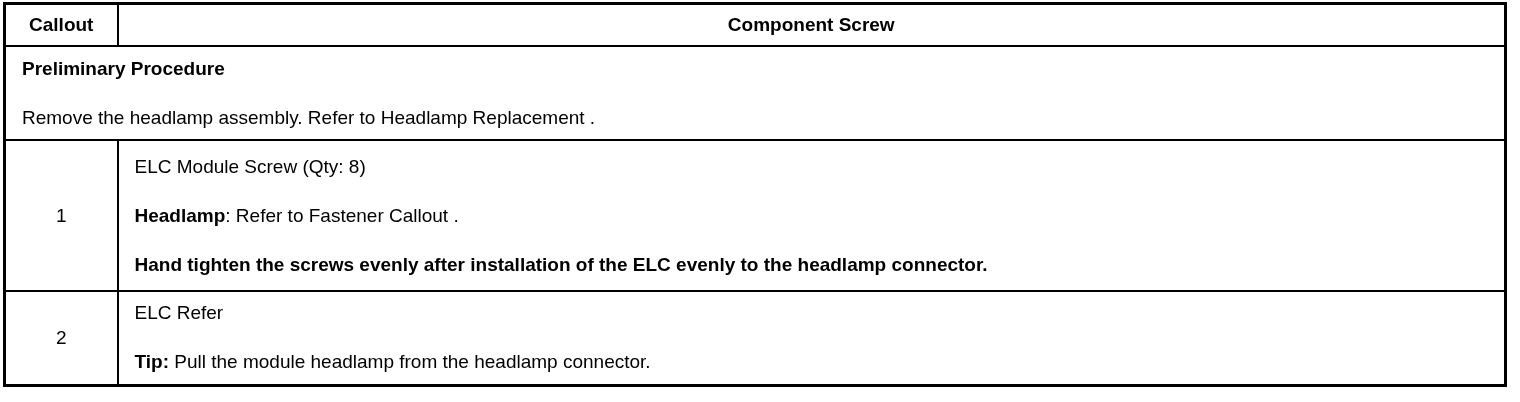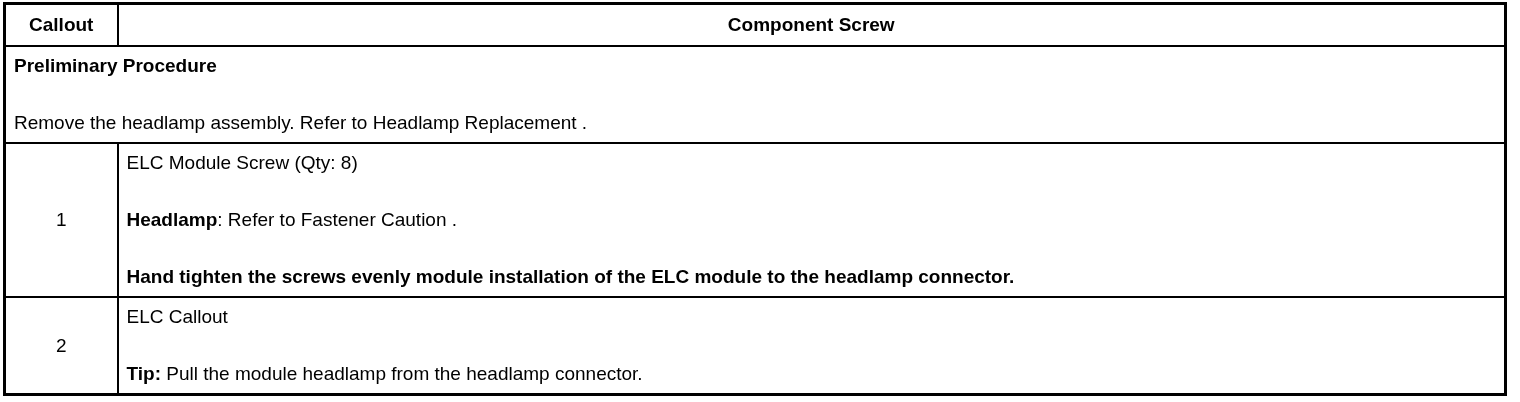--- a/index.html
+++ b/index.html
@@ -24,21 +24,21 @@
     left: 3px;
     top: 2px;
     width: 1504px;
     border-collapse: collapse;
     table-layout: fixed;
     border: 3px solid #000000;
   }
   table.callout-table th,
   table.callout-table td {
     border: 2px solid #000000;
-    padding: 5px 8px;
+    padding: 5px 16px;
     vertical-align: middle;
     background: #ffffff;
   }
   col.col-callout { width: 113px; }
   tr.header-row { height: 41px; }
   tr.header-row th {
     font-weight: bold;
     text-align: center;
     padding: 6px 4px;
   }
@@ -49,21 +49,21 @@
   td.callout-cell {
     text-align: center;
     vertical-align: middle;
   }
   td.component-cell p,
   td.prelim-cell p {
     margin: 0;
   }
   td.component-cell p + p,
   td.prelim-cell p + p {
-    margin-top: 29px;
+    margin-top: 21px;
   }
   .bold { font-weight: bold; }
 </style>
 </head>
 <body>
 
 <div class="page">
   <table class="callout-table">
     <colgroup>
       <col class="col-callout">
@@ -80,27 +80,27 @@
       <td class="prelim-cell" colspan="2">
         <p class="bold">Preliminary Procedure</p>
         <p>Remove the headlamp assembly. Refer to Headlamp Replacement .</p>
       </td>
     </tr>
 
     <tr class="component-row-1">
       <td class="callout-cell">1</td>
       <td class="component-cell">
         <p><span class="bold"></span><span>ELC Module Screw (Qty: 8)</span></p>
-        <p><span class="bold">Headlamp</span><span>: Refer to Fastener Caution .</span></p>
-        <p><span class="bold">Hand tighten the screws evenly module installation of the ELC module to the headlamp connector.</span><span></span></p>
+        <p><span class="bold">Headlamp</span><span>: Refer to Fastener Callout .</span></p>
+        <p><span class="bold">Hand tighten the screws evenly after installation of the ELC evenly to the headlamp connector.</span><span></span></p>
       </td>
     </tr>
 
     <tr class="component-row-2">
       <td class="callout-cell">2</td>
       <td class="component-cell">
-        <p><span class="bold"></span><span>ELC Callout</span></p>
+        <p><span class="bold"></span><span>ELC Refer</span></p>
         <p><span class="bold">Tip:</span><span> Pull the module headlamp from the headlamp connector.</span></p>
       </td>
     </tr>
   </tbody>
     </table>
 </div>
 
 </body></html>

